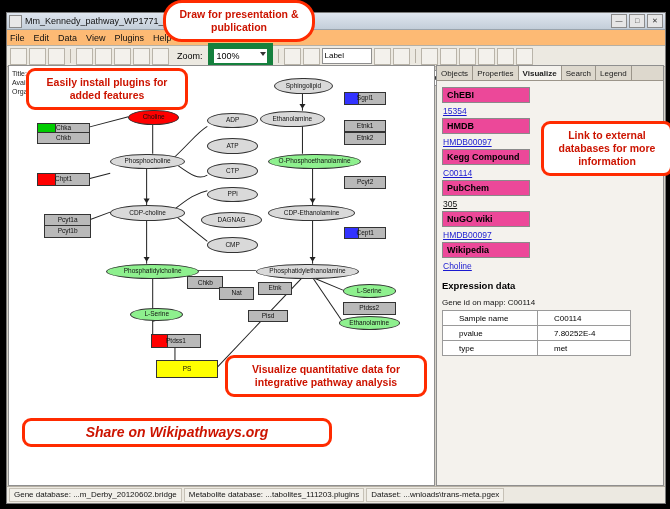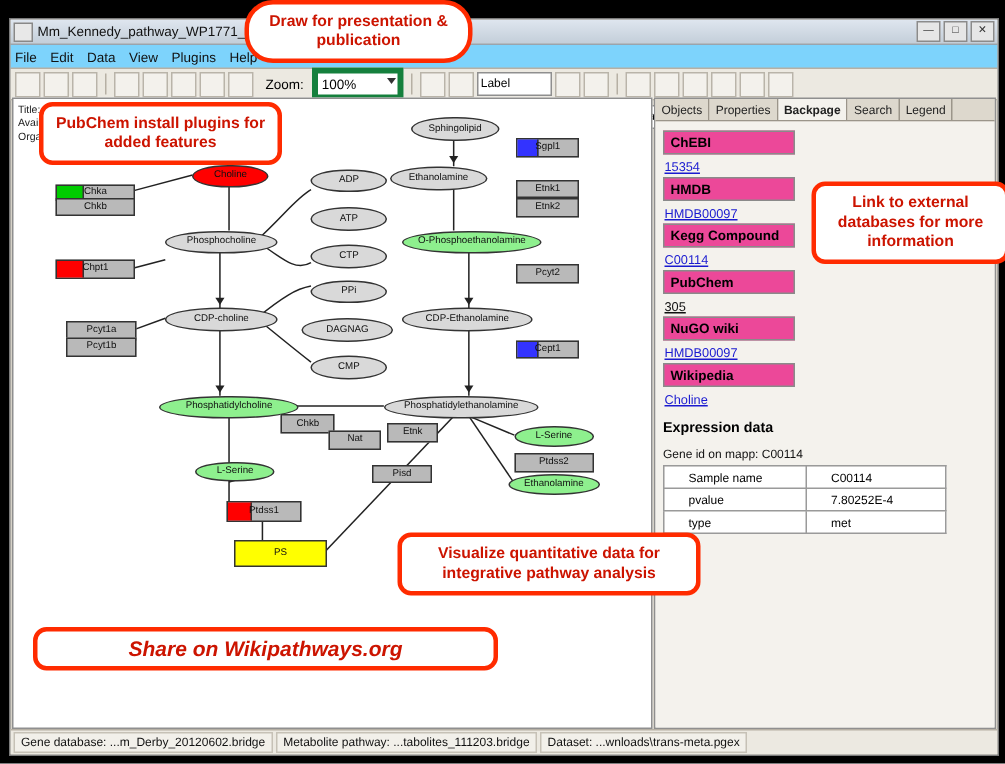--- a/index.html
+++ b/index.html
@@ -20,33 +20,33 @@
   }
   .titlebar .tico{width:11px;height:11px;background:#e8e8e8;border:1px solid #888;margin-right:3px;}
   .titlebar .ttxt{font-size:9px;color:#111;flex:1;white-space:nowrap;overflow:hidden;}
   .winbtns{display:flex;gap:2px;}
   .winbtns span{
     width:14px;height:12px;border:1px solid #8b8b8b;background:#e6e6e6;
     font-size:7px;line-height:11px;text-align:center;color:#333;
   }
   
   .menubar{
-    height:15px;background:#7dd3fc;border-bottom:1px solid #b6b0a4;
+    height:15px;background:#fdba74;border-bottom:1px solid #b6b0a4;
     display:flex;align-items:center;padding-left:3px;gap:9px;font-size:9px;color:#111;
   }
   
   .toolbar{
     height:20px;background:#ece9e1;border-bottom:1px solid #b6b0a4;
     display:flex;align-items:center;padding-left:3px;gap:2px;
   }
   .tbtn{width:15px;height:15px;border:1px solid #b9b4a9;background:#f3f1ec;}
   .tbtn.sep{width:1px;height:14px;background:#b6b0a4;border:0;margin:0 3px;}
   .zoomlbl{font-size:9px;margin:0 3px 0 6px;}
   .zoombox{
-    width:50px;height:14px;border:4px solid #15803d;background:#fff;
+    width:50px;height:14px;border:6px solid #15803d;background:#fff;
     font-size:9px;line-height:14px;padding-left:3px;position:relative;
   }
   .zoombox .arw{position:absolute;right:1px;top:3px;border-left:3px solid transparent;border-right:3px solid transparent;border-top:4px solid #333;}
   .lblbox{
     width:46px;height:14px;border:1px solid #8f8f8f;background:#fff;font-size:8px;
     line-height:14px;padding-left:2px;position:relative;
   }
   .viscombo{
     position:absolute;right:186px;top:57px;width:72px;height:14px;border:1px solid #8f8f8f;
     background:#fff;font-size:8px;line-height:14px;padding-left:3px;
@@ -267,21 +267,21 @@
             <span style="position: relative; z-index: 2;">Ptdss1</span>
           </div>
           <div class="node yel" style="left: 34.5238%; top: 70.2326%; width: 14.2857%; height: 3.72093%;">PS</div>
         </div>
     </div>
 
     <div class="rightpanel">
       <div class="tabs" id="tabs">
           <div class="tab">Objects</div>
           <div class="tab">Properties</div>
-          <div class="tab active">Backpage</div>
+          <div class="tab active">Visualize</div>
           <div class="tab">Search</div>
           <div class="tab">Legend</div>
         </div>
       <div class="rpbody">
         <div id="dblist"><div class="dbbox">ChEBI</div><a class="dblink" href="#">15354</a><div class="dbbox">HMDB</div><a class="dblink" href="#">HMDB00097</a><div class="dbbox">Kegg Compound</div><a class="dblink" href="#">C00114</a><div class="dbbox">PubChem</div><span class="dbplain">305</span><div class="dbbox">NuGO wiki</div><a class="dblink" href="#">HMDB00097</a><div class="dbbox">Wikipedia</div><a class="dblink" href="#">Choline</a></div>
         <div class="exprhdr">Expression data</div>
         <div class="geneid">Gene id on mapp: C00114</div>
         <table class="expr">
           <tbody id="exprbody">
               <tr>
@@ -297,22 +297,22 @@
                 <td class="v">met</td>
               </tr>
             </tbody>
         </table>
       </div>
     </div>
   </div>
 
   <div class="statusbar">
     <div class="cell">Gene database: ...m_Derby_20120602.bridge</div>
-    <div class="cell">Metabolite pathway: ...tabolites_111203.bridge</div>
+    <div class="cell">Metabolite database: ...tabolites_111203.plugins</div>
     <div class="cell">Dataset: ...wnloads\trans-meta.pgex</div>
   </div>
 </div>
 
 <div class="callout" style="left:163px;top:0px;width:132px;border-radius:19px;">Draw for presentation &amp; publication</div>
-<div class="callout" style="left:26px;top:68px;width:142px;">PubChem install plugins for added features</div>
+<div class="callout" style="left:26px;top:68px;width:142px;">Easily install plugins for added features</div>
 <div class="callout" style="left:541px;top:121px;width:112px;">Link  to external databases  for more information</div>
-<div class="callout" style="left:225px;top:355px;width:182px;margin-left:40px;">Visualize quantitative data  for integrative pathway analysis</div>
+<div class="callout" style="left:225px;top:355px;width:182px;">Visualize quantitative data  for integrative pathway analysis</div>
 <div class="callout big" style="left:22px;top:418px;width:290px;">Share on Wikipathways.org</div>
 
 </body></html>

